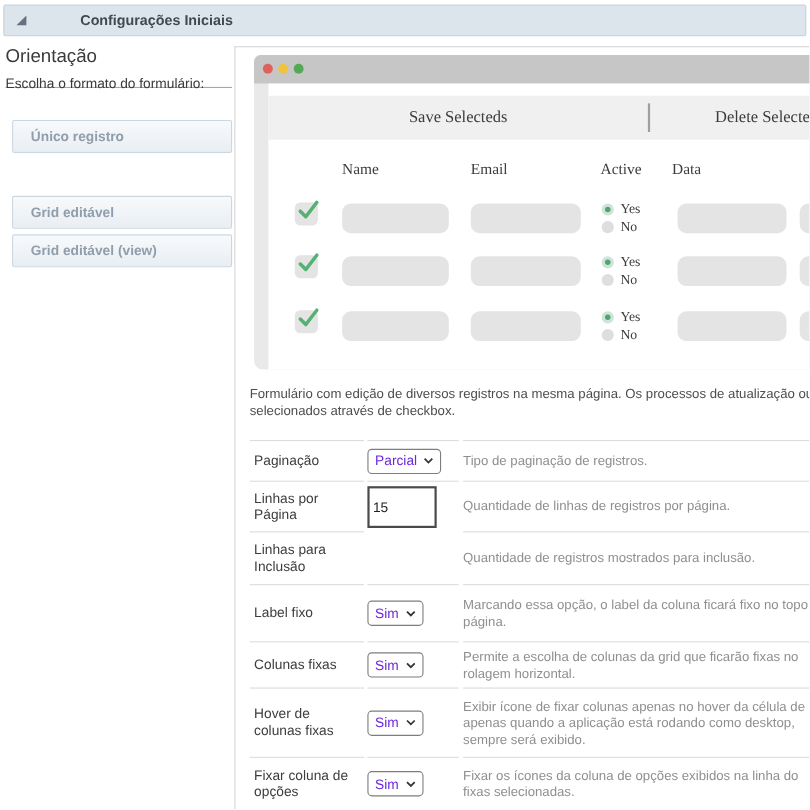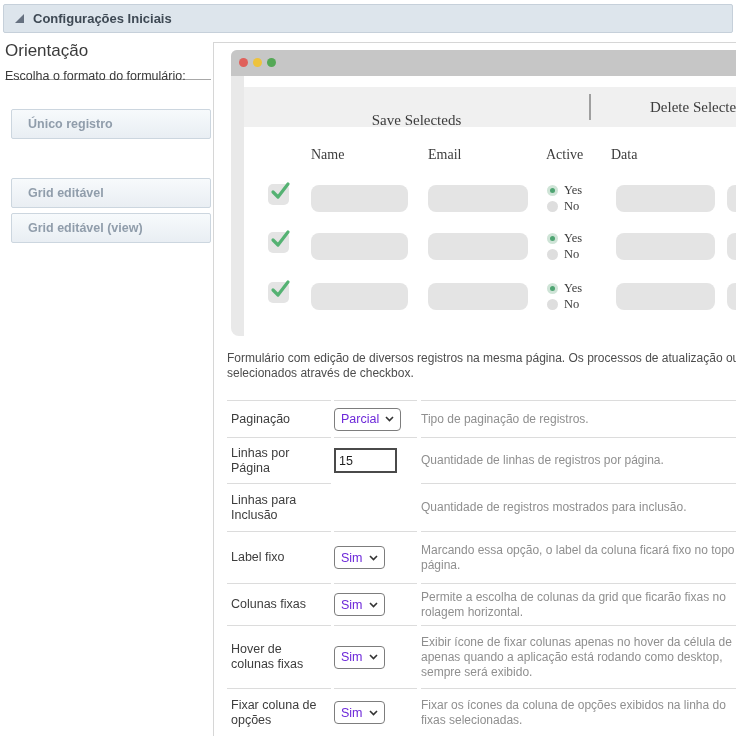--- a/index.html
+++ b/index.html
@@ -7,21 +7,21 @@
   #screen {
     position:relative; width:736px; height:736px; overflow:hidden;
     font-family:"Liberation Sans", sans-serif; background:#fff;
   }
   .abs { position:absolute; }
 
   
   .topbar {
     left:3px; top:4px; width:730px; height:29px;
     background:#dde5ec; border:1px solid #c6d0da; border-radius:2px;
-    display:flex; align-items:center; padding-left:11px;
+    display:flex; align-items:center; padding-left:11px;gap:40px;
   }
   .tri {
     width:0; height:0; border-style:solid;
     border-width:0 0 9px 9px; border-color:transparent transparent #667180 transparent;
     margin-right:9px;
   }
   .topbar-title { font-size:13px; font-weight:bold; color:#3e4954; }
 
   
   .side-title {
@@ -62,21 +62,21 @@
   .dot { position:absolute; top:8px; width:9px; height:9px; border-radius:50%; }
   .mock-body {
     position:absolute; left:13px; top:26px; right:0; bottom:0; background:#fff;
   }
   .mock-toolbar {
     position:absolute; left:0; top:11px; width:710px; height:40px; background:#f0f0f0;
     font-family:"Liberation Serif", serif; font-size:15px; color:#3c3c3c;
   }
   .tb-left {
     position:absolute; left:0; top:0; width:345px; height:40px;
-    display:flex; align-items:center; justify-content:center;margin-top:13px;
+    display:flex; align-items:center; justify-content:center;
   }
   .tb-sep { position:absolute; left:345px; top:7px; width:2px; height:26px; background:#9f9f9f; }
   .tb-right {
     position:absolute; left:406px; top:0; height:40px; display:flex; align-items:center; white-space:nowrap;
   }
   .mock-hrow {
     position:absolute; font-family:"Liberation Serif", serif; font-size:14px; color:#3c3c3c;
   }
   .ph { position:absolute; background:#e4e4e4; border-radius:8px; height:27px; }
   .chk {
@@ -109,21 +109,21 @@
   .fc-ctrl  { left:107px; width:83px; }
   .fc-help  { left:194px; width:315px; font-size:12px; line-height:15px; color:#8f8f8f;
               white-space:pre; overflow:hidden; filter:blur(0.45px); }
   .sel-box {
     display:inline-flex; align-items:center; background:#fff;
     border:1px solid #7d7d7d; border-radius:4px; height:23px; padding:0 6px 0 6px;
     font-size:12.5px; color:#6d28d9; cursor:pointer;
   }
   .sel-box svg { margin-left:6px; }
   .txt-input {
-    width:63px; height:25px; border:2px solid #4a4a4a; font-size:12.5px;
+    width:63px; height:38px; border:2px solid #4a4a4a; font-size:12.5px;
     padding-left:3px; font-family:"Liberation Sans", sans-serif; color:#1f1f1f; background:#fff;
   }
 </style>
 </head>
 <body>
 
 <div id="screen">
 
   <div class="abs topbar">
     <span class="tri"></span>

